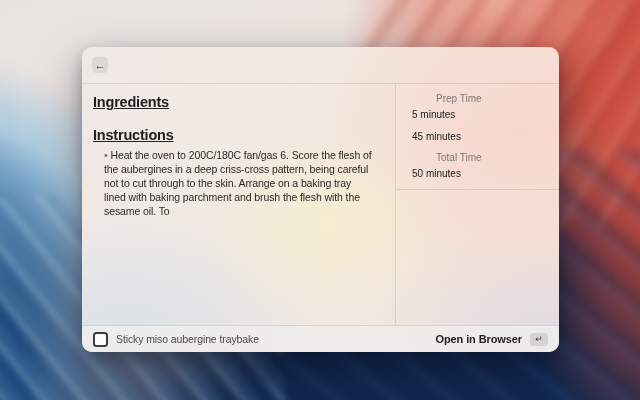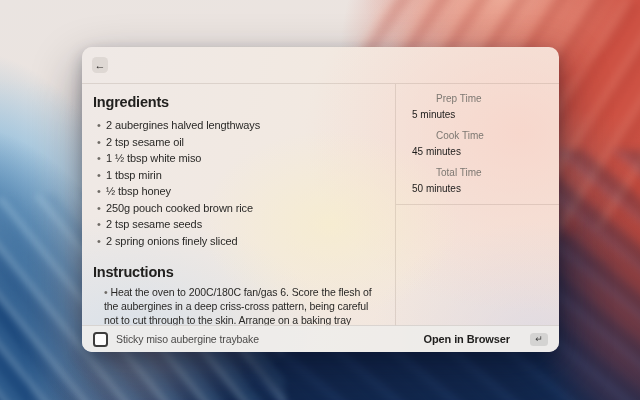--- a/index.html
+++ b/index.html
@@ -77,21 +77,21 @@
   }
 
   
   .main{
     width:314px;box-sizing:border-box;flex:none;
     border-right:1px solid rgba(95,70,55,.14);
     padding:10px 14px 0 11px;overflow:hidden;
   }
   .md-h2{
     margin:0;font-size:14.5px;line-height:17px;font-weight:700;
-    color:#21201e;letter-spacing:-.2px;
+    color:#21201e;letter-spacing:-.2px;text-decoration:underline;
   }
   .md-h2 + .md-list{margin-top:8px;}
   .md-list{margin:0;padding:0 0 0 13px;list-style:none;}
   .md-list li{
     position:relative;font-size:11px;line-height:13px;
     letter-spacing:-.1px;color:#2a2927;margin-bottom:3.5px;
   }
   .md-list li::before{
     content:"•";position:absolute;left:-9px;top:0;color:#6e6a65;
   }
@@ -128,21 +128,21 @@
     width:11px;height:11px;flex:none;
     border:2px solid #3c3c3c;border-radius:3.5px;background:#fcfcfc;
   }
   .footer-title{
     margin-left:8px;font-size:10.5px;color:#4b4a49;letter-spacing:-.1px;
     white-space:nowrap;
   }
   .footer-spacer{flex:1;}
   .open-browser-btn{
     display:flex;align-items:center;background:none;border:none;padding:0;
-    cursor:default;font-family:"Liberation Sans",sans-serif;gap:12px;
+    cursor:default;font-family:"Liberation Sans",sans-serif;
   }
   .open-browser-label{
     font-size:11px;font-weight:700;color:#1f1e1d;letter-spacing:-.1px;
   }
   .key-badge{
     margin-left:8px;width:18px;height:13px;border-radius:3.5px;
     background:rgba(0,0,0,.10);
     display:flex;align-items:center;justify-content:center;
     font-size:9px;color:#3e3e3e;line-height:1;
   }
@@ -162,57 +162,38 @@
     <button class="back-btn">
       <span>←</span>
     </button>
   </div>
 
   <div class="win-body">
 
     <div class="main">
       <h2 class="md-h2">Ingredients</h2>
 
-      <ul class="md-list">
-
-          <li>2 aubergines halved lengthways</li>
-
-          <li>2 tsp sesame oil</li>
-
-          <li>1 ½ tbsp white miso</li>
-
-          <li>1 tbsp mirin</li>
-
-          <li>½ tbsp honey</li>
-
-          <li>250g pouch cooked brown rice</li>
-
-          <li>2 tsp sesame seeds</li>
-
-          <li>2 spring onions finely sliced</li>
-        </ul>
 
       <h2 class="md-h2 h2-instructions">Instructions</h2>
 
       <ul class="steps">
 
           <li>Heat the oven to 200C/180C fan/gas 6. Score the flesh of the aubergines in a deep criss-cross pattern, being careful not to cut through to the skin. Arrange on a baking tray lined with baking parchment and brush the flesh with the sesame oil. To</li>
         </ul>
     </div>
 
     <div class="sidebar">
       <div>
 
           <div class="meta-row">
             <div class="meta-label">Prep Time</div>
             <div class="meta-value">5 minutes</div>
           </div>
 
           <div class="meta-row">
-            <div class="meta-label">Cook Time</div>
             <div class="meta-value">45 minutes</div>
           </div>
 
           <div class="meta-row">
             <div class="meta-label">Total Time</div>
             <div class="meta-value">50 minutes</div>
           </div>
         </div>
 
       <hr class="sidebar-divider">

